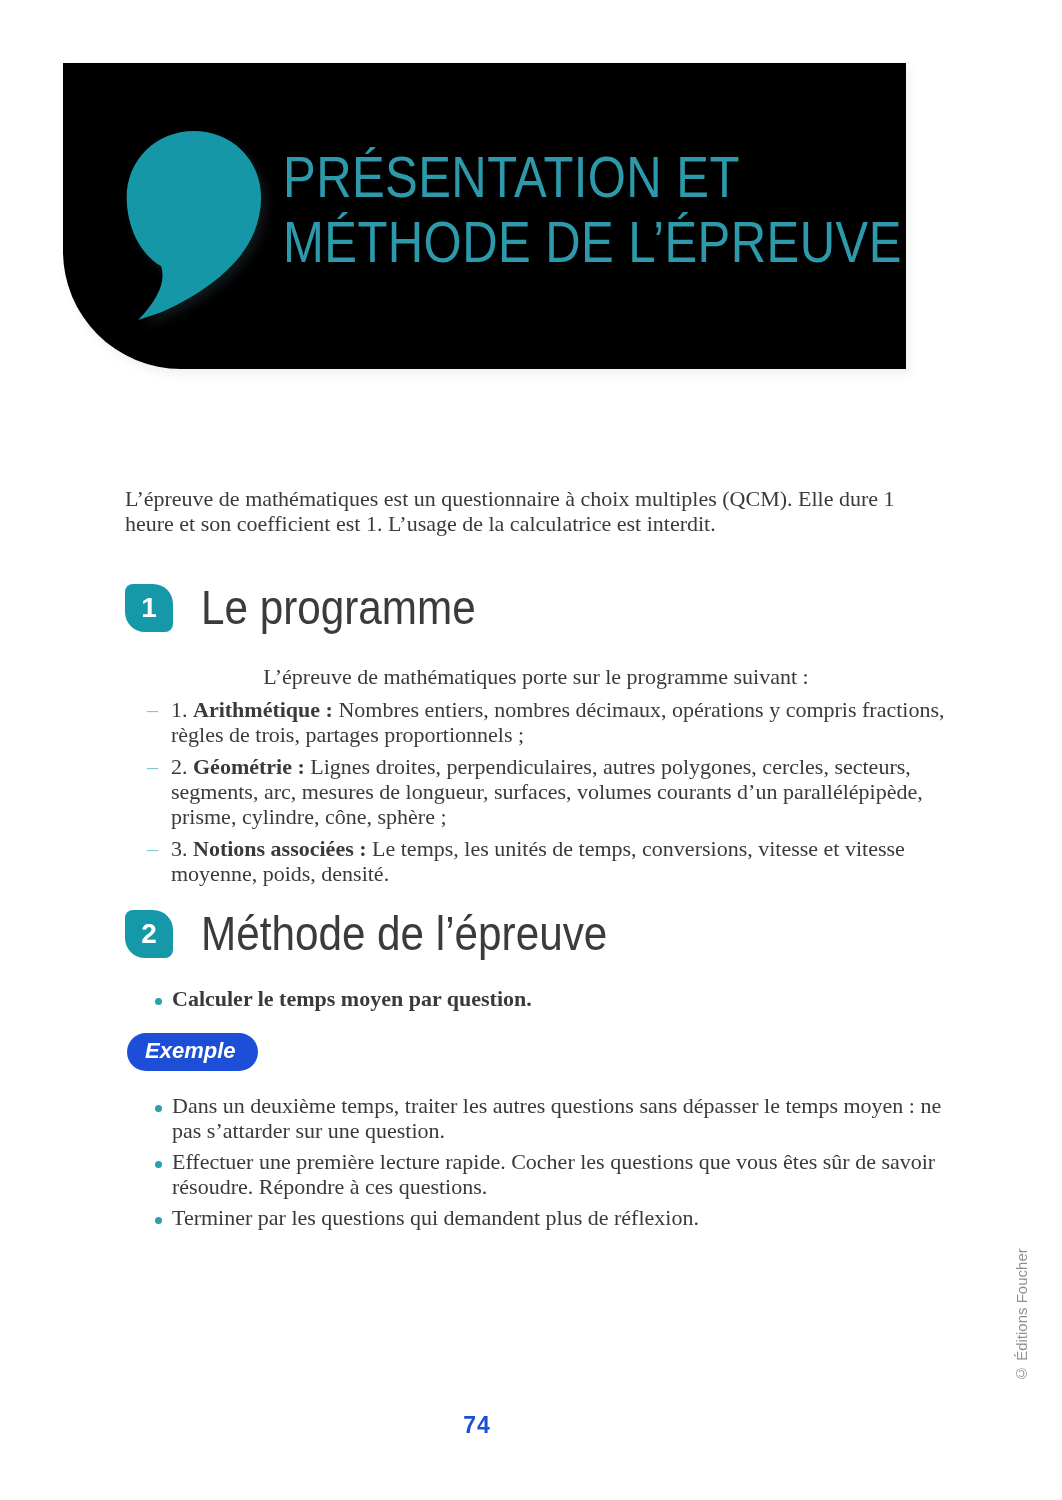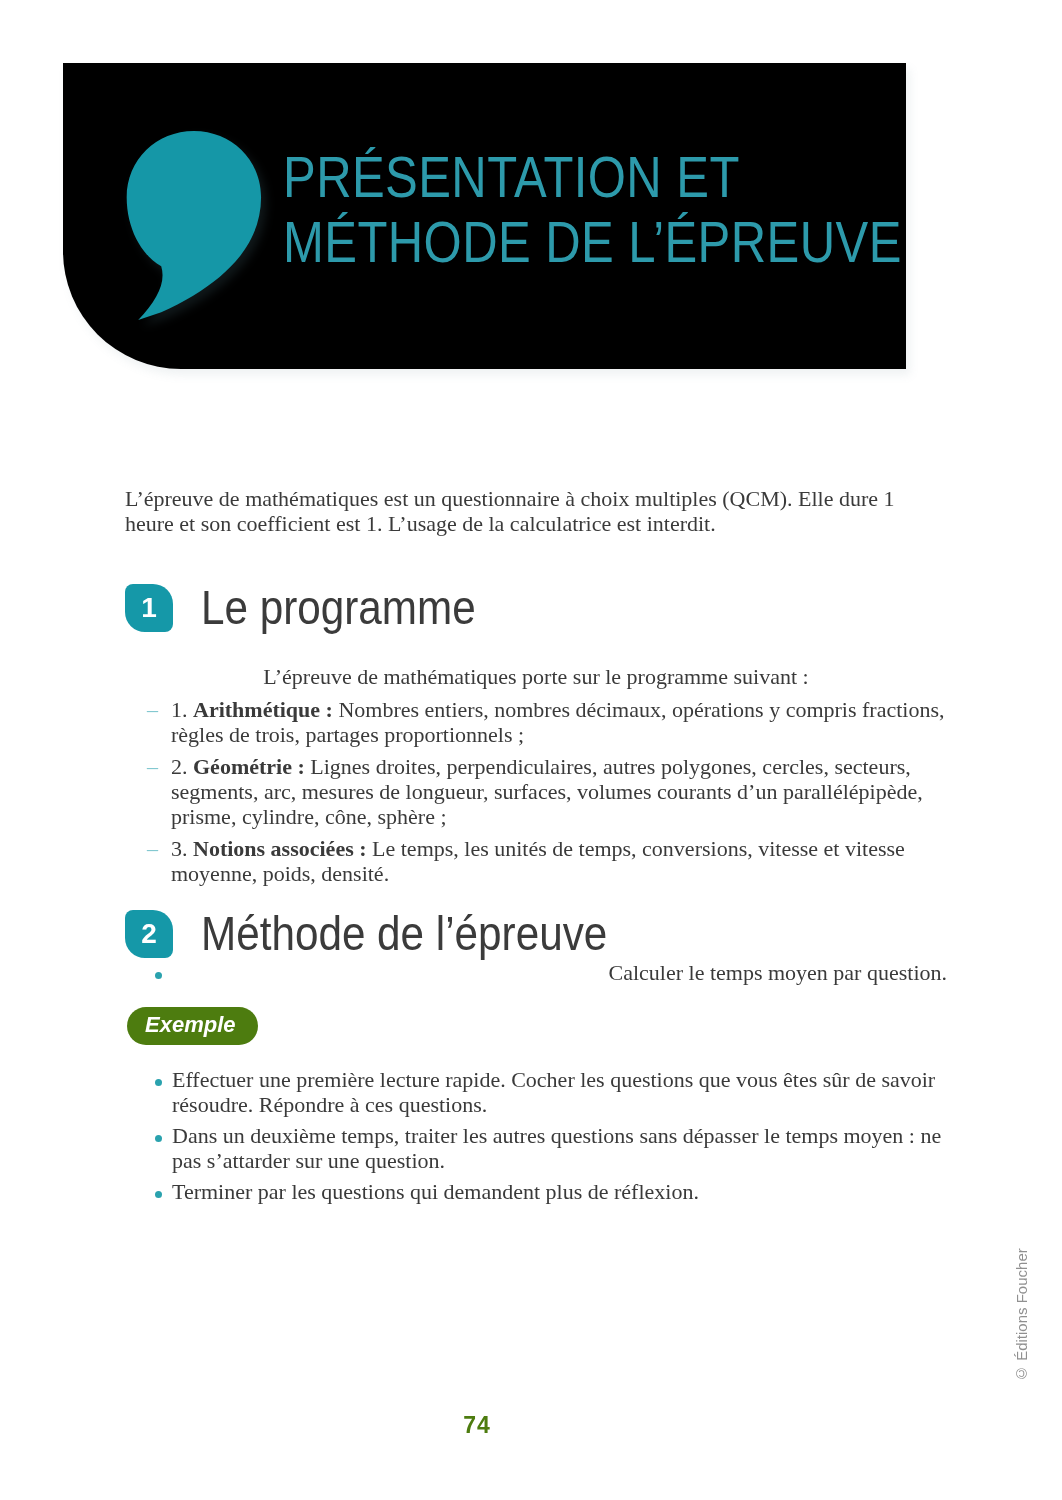--- a/index.html
+++ b/index.html
@@ -60,30 +60,30 @@
   }
   .s2{margin-top:22px;}
 
   .lead{margin:30px 0 8px 0;text-align:center;}
 
   .prog-list{margin-top:4px;}
   .prog-item{position:relative;padding-left:46px;margin-top:7px;}
   .prog-item .dash{position:absolute;left:22px;top:0;color:#7cc5ce;}
   .prog-item .term{font-weight:bold;}
 
-  .bold-bullet{position:relative;padding-left:47px;font-weight:normal;text-align:right;}
+  .bold-bullet{position:relative;padding-left:47px;margin-top:26px;font-weight:bold;}
   .dot{
     position:absolute;left:30px;top:12px;
     width:7px;height:7px;border-radius:50%;
     background:#2aa2ae;
   }
 
   .example-badge{
     display:inline-block;margin-top:22px;margin-left:2px;
-    background:#4d7c0f;color:#ffffff;
+    background:#1d4ed8;color:#ffffff;
     border-radius:20px;
     padding:5px 22px 7px 18px;
     font-family:"Liberation Sans", sans-serif;
     font-style:italic;font-weight:bold;font-size:22px;line-height:26px;
   }
   .example-block{position:relative;margin-top:8px;padding-left:35px;}
   .dotline{
     position:absolute;left:10px;top:4px;bottom:4px;width:5px;
     background:radial-gradient(circle at 2.5px 2.5px, #1a9aa9 2.4px, rgba(0,0,0,0) 2.9px);
     background-size:5px 11px;background-repeat:repeat-y;
@@ -96,21 +96,21 @@
   }
 
   .bullets{margin-top:22px;}
   .bullet{position:relative;padding-left:47px;margin-top:6px;}
 
   
   .page-number{
     position:absolute;left:0;top:1412px;width:954px;
     text-align:center;
     font-family:"Liberation Sans", sans-serif;
-    font-weight:bold;font-size:23px;color:#4d7c0f;
+    font-weight:bold;font-size:23px;color:#1d4ed8;
     letter-spacing:1px;
   }
   .credit{
     position:absolute;right:32px;top:1235px;height:160px;
     writing-mode:vertical-rl;transform:rotate(180deg);
     font-family:"Liberation Sans", sans-serif;
     font-size:15px;color:#909090;
     text-align:center;
   }
 </style>
@@ -176,25 +176,25 @@
       <span class="dot"></span>
       <span>Calculer le temps moyen par question.</span>
     </div>
 
     <div class="example-badge">Exemple</div>
 
 
     <div class="bullets">
       <div class="bullet serif">
         <span class="dot"></span>
-        <span>Effectuer une première lecture rapide. Cocher les questions que vous êtes sûr de savoir résoudre. Répondre à ces questions.</span>
+        <span>Dans un deuxième temps, traiter les autres questions sans dépasser le temps moyen : ne pas s’attarder sur une question.</span>
       </div>
       <div class="bullet serif">
         <span class="dot"></span>
-        <span>Dans un deuxième temps, traiter les autres questions sans dépasser le temps moyen : ne pas s’attarder sur une question.</span>
+        <span>Effectuer une première lecture rapide. Cocher les questions que vous êtes sûr de savoir résoudre. Répondre à ces questions.</span>
       </div>
       <div class="bullet serif">
         <span class="dot"></span>
         <span>Terminer par les questions qui demandent plus de réflexion.</span>
       </div>
     </div>
 
   </div>
 
   <div class="page-number">74</div>

